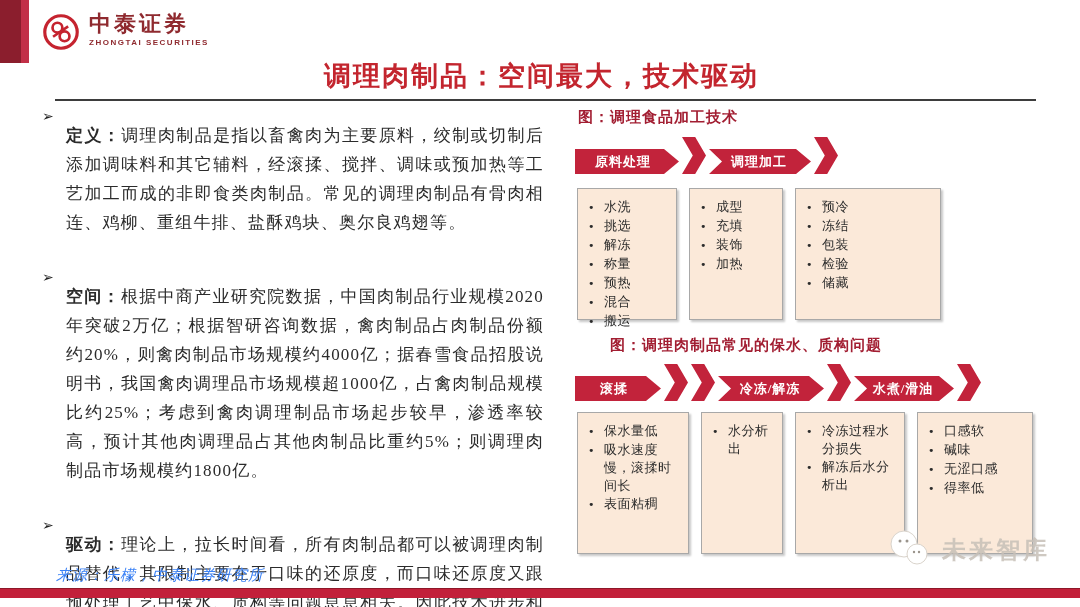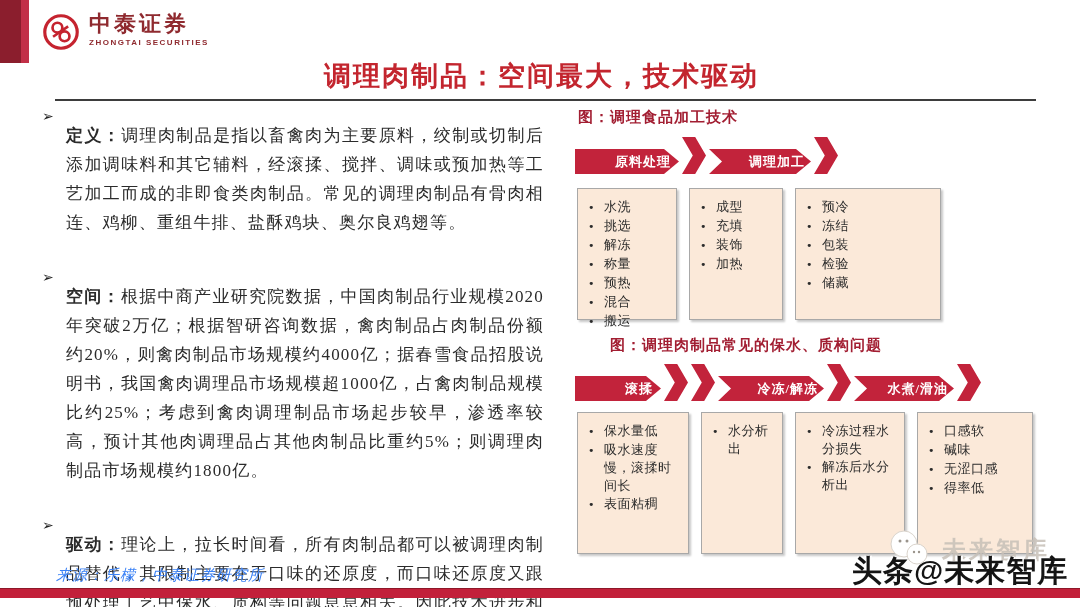--- a/index.html
+++ b/index.html
@@ -45,21 +45,21 @@
   .bullet .lead{font-weight:bold;}
 
   
   .fig-caption{position:absolute;font-size:15px;font-weight:bold;color:var(--caption-red);letter-spacing:1px;}
   #fig1-caption{left:578px;top:108px;}
   #fig2-caption{left:610px;top:336px;}
 
   .arrow-row{position:absolute;display:flex;align-items:stretch;height:37px;}
   #fig1-arrows{left:575px;top:137px;}
   #fig2-arrows{left:575px;top:364px;}
-  .band{background:var(--arrow-red);color:#fff;display:flex;align-items:center;justify-content:flex-end;
+  .band{background:var(--arrow-red);color:#fff;display:flex;align-items:center;justify-content:center;
         font-size:13px;font-weight:bold;letter-spacing:1px;margin-top:12px;}
   .band.first{clip-path:polygon(0 0,calc(100% - 15px) 0,100% 50%,calc(100% - 15px) 100%,0 100%);
               padding-right:8px;}
   .band.notched{clip-path:polygon(0 0,calc(100% - 15px) 0,100% 50%,calc(100% - 15px) 100%,0 100%,13px 50%);
                 margin-left:3px;padding-left:4px;padding-right:6px;}
   .chev{width:24px;margin-left:3px;background:var(--arrow-red);
         clip-path:polygon(0 0,55% 0,100% 50%,55% 100%,0 100%,45% 50%);}
 
   .box-row{position:absolute;display:flex;gap:12px;align-items:flex-start;}
   #fig1-boxes{left:577px;top:188px;}
@@ -296,15 +296,14 @@
 
   <div class="wm-ghost">未来智库</div>
   <svg class="wm-icon" viewBox="0 0 46 42">
     <circle cx="18" cy="16" r="13" fill="#fff" stroke="#DAD4CC" stroke-width="1"></circle>
     <circle cx="31" cy="26" r="10" fill="#fff" stroke="#DAD4CC" stroke-width="1"></circle>
     <circle cx="14" cy="13" r="1.5" fill="#9a948c"></circle>
     <circle cx="21" cy="13" r="1.5" fill="#9a948c"></circle>
     <circle cx="28" cy="24" r="1.2" fill="#9a948c"></circle>
     <circle cx="33" cy="24" r="1.2" fill="#9a948c"></circle>
   </svg>
-  <div class="wm-main">头条@未来智库</div>
 
 </div>
 
 </body></html>

